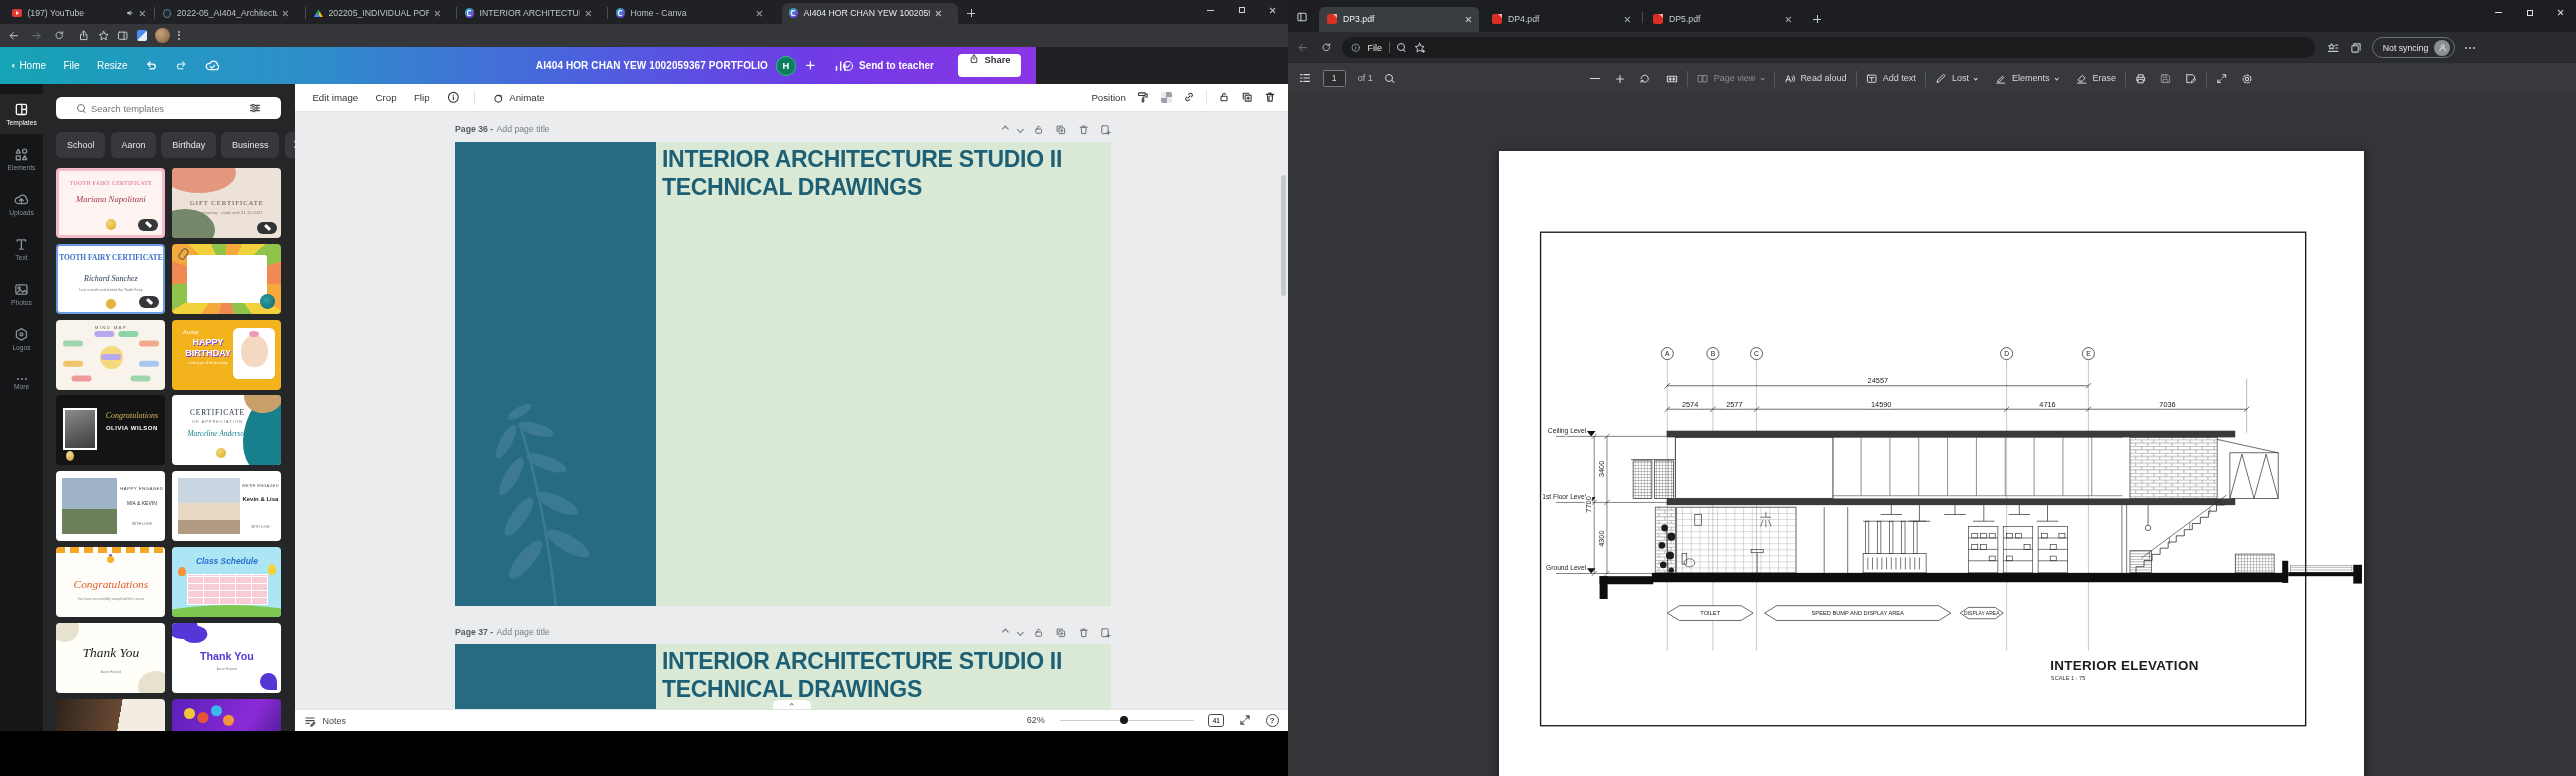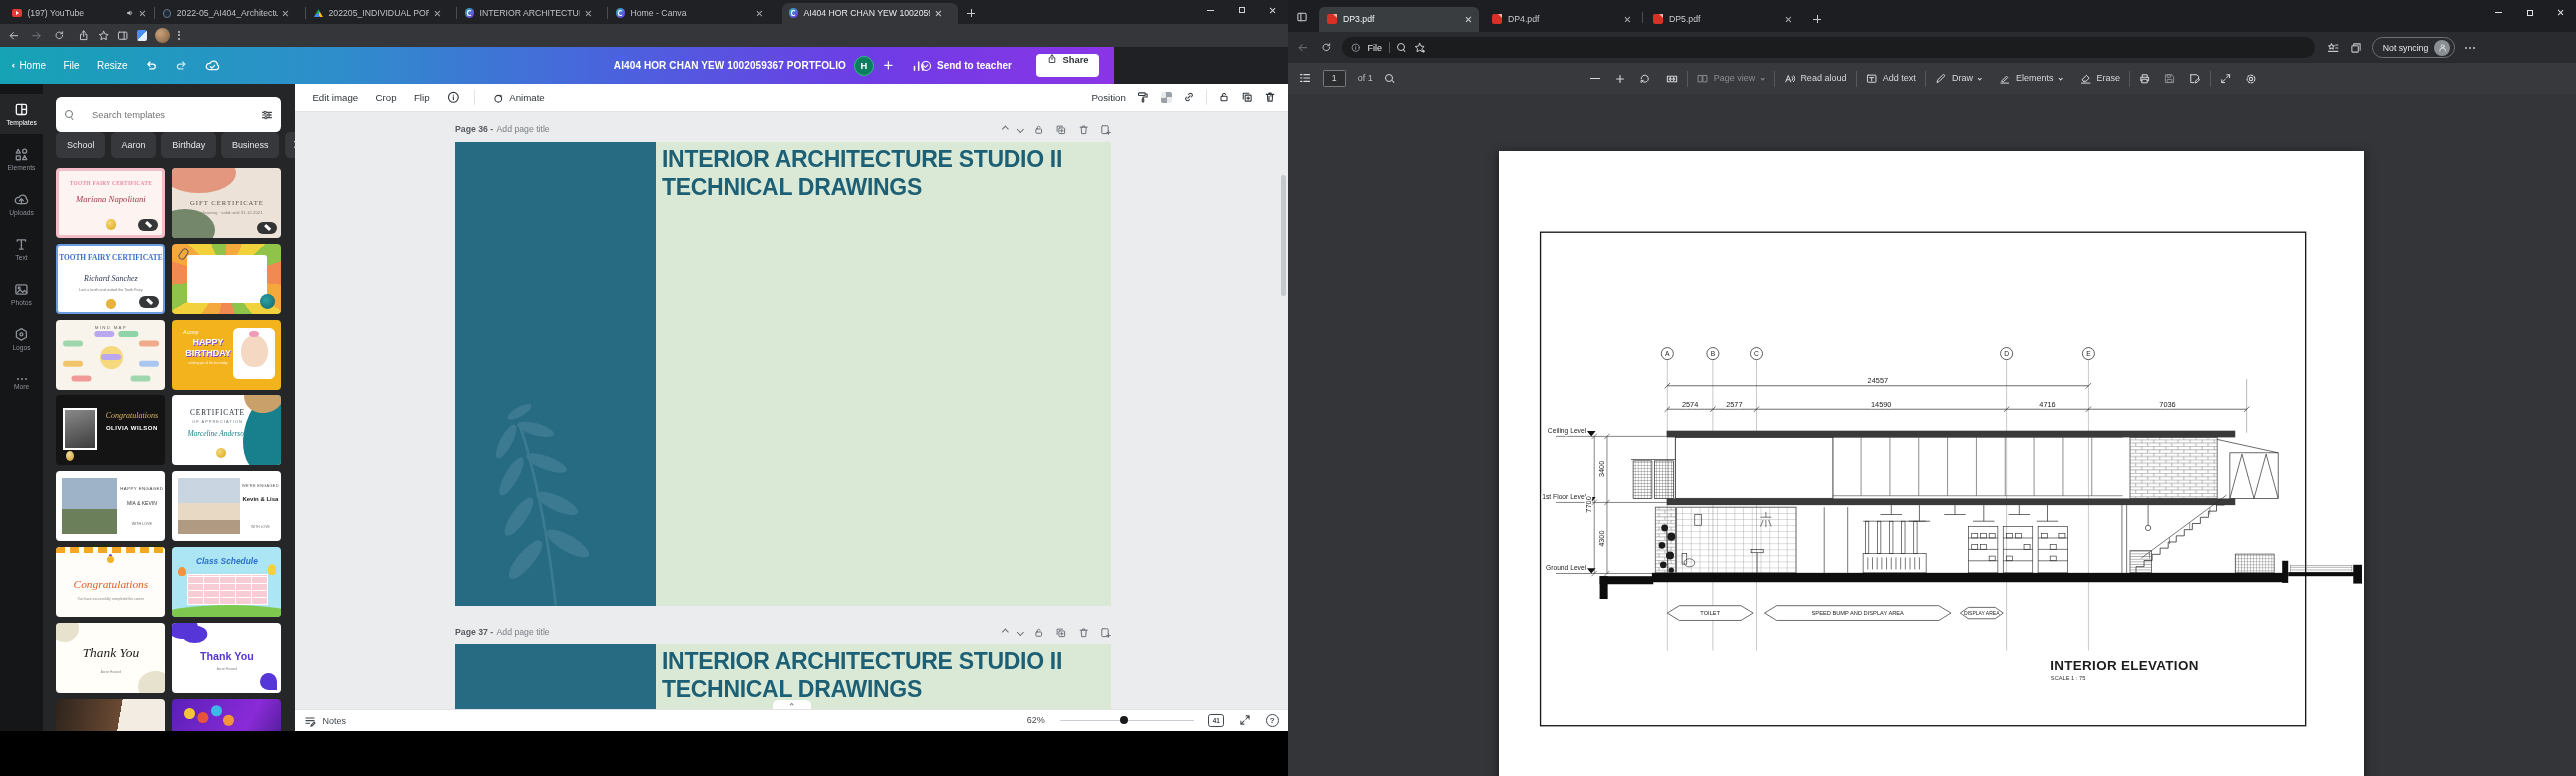--- a/index.html
+++ b/index.html
@@ -31,36 +31,36 @@
   .navic{width:19px;height:19px;display:flex;align-items:center;justify-content:center;color:#c3c7cc;margin-left:4px}
   .navic.dim{color:#72767c}
   .omni{height:19px;flex:1;max-width:1060px;margin-left:5.4px;background:#202124;border-radius:9.4px;display:flex;align-items:center;padding:0 9.4px;gap:5.4px;color:#e8eaed;font-size:8.7px}
   .addr-right{display:flex;align-items:center;gap:8px;margin-left:9.4px;color:#c3c7cc}
   .avatar-photo{width:14.8px;height:14.8px;border-radius:50%;background:radial-gradient(circle at 35% 35%,#caa27a,#7a5c3e)}
   .ext-colored{width:10.7px;height:10.7px;border-radius:2px;background:linear-gradient(135deg,#4c8df5 50%,#e8eef9 50%)}
   .dots-v{display:inline-flex;flex-direction:column;gap:1.7px}
   .dots-v i{width:2px;height:2px;border-radius:50%;background:currentColor}
 
   
-  .cv-head{position:absolute;left:0;top:47px;width:1114px;height:37px;background:linear-gradient(90deg,#16a3b5 0%,#2e8ecb 30%,#4a63dd 55%,#6e3ce5 78%,#8a35e6 100%);display:flex;align-items:center;color:#fff;font-size:10px}
+  .cv-head{position:absolute;left:0;top:47px;width:1036px;height:37px;background:linear-gradient(90deg,#16a3b5 0%,#2e8ecb 30%,#4a63dd 55%,#6e3ce5 78%,#8a35e6 100%);display:flex;align-items:center;color:#fff;font-size:10px}
   .cvh-item{display:flex;align-items:center;gap:4px;margin-left:17.4px;font-weight:500}
   .cvh-title{position:absolute;right:268px;font-weight:600;font-size:10px;letter-spacing:0.1px}
   .avatar-h{position:absolute;right:240px;width:20px;height:20px;border-radius:50%;background:#0c7d5e;border:1.3px solid #2cc07e;color:#fff;font-weight:700;font-size:9.4px;display:flex;align-items:center;justify-content:center}
   .cvh-plus{position:absolute;right:220px;color:#fff}
   .cvh-chart{position:absolute;right:189px}
   .sendteach{position:absolute;right:102px;display:flex;align-items:center;gap:4.7px;font-weight:600}
   .sharebtn{position:absolute;right:14.8px;height:23px;padding:0 10.7px;background:#fff;border-radius:4px;color:#2b3137;font-weight:700;font-size:9.4px;display:flex;gap:5.4px}
 
   
   .cv-body{position:absolute;left:0;top:84px;width:1288px;height:647px}
   .rail{position:absolute;left:0;top:0;width:43px;height:647px;background:#141618}
   .rail-item{position:absolute;left:0;width:43px;height:40px;display:flex;flex-direction:column;align-items:center;justify-content:center;gap:2.7px;color:#8b9096;font-size:6.7px}
   .rail-item.active{background:#252627;color:#fff}
   .panel{position:absolute;left:43px;top:0;width:252px;height:647px;background:#252627;overflow:hidden}
-  .searchbox{position:absolute;left:13.4px;top:13.4px;width:225px;height:35px;background:#fff;border-radius:5.4px;display:flex;align-items:center;padding:0 8px;gap:17px;color:#6e7378}
+  .searchbox{position:absolute;left:13.4px;top:13.4px;width:225px;height:22px;background:#fff;border-radius:5.4px;display:flex;align-items:center;padding:0 20px;gap:4px;color:#6e7378}
   .searchbox input{border:0;outline:0;flex:1;font-size:9.4px;color:#333;background:transparent;font-family:inherit}
   .pills{position:absolute;left:13.4px;top:48px;display:flex;gap:5.4px}
   .pill{height:25.5px;padding:0 10.7px;background:#37383b;border-radius:5.4px;color:#e4e6e8;font-size:9px;display:flex;align-items:center}
   .pill.chev-pill{width:20px;padding:0;justify-content:center;color:#cfd2d5}
   .grid{position:absolute;left:13.4px;top:84px;width:225px}
   .thumb{position:absolute;width:109px;height:70px;border-radius:4px;overflow:hidden;background:#fff}
   .edu{position:absolute;right:4px;bottom:4px;width:20px;height:12px;background:rgba(18,20,23,.85);border-radius:6px;display:flex;align-items:center;justify-content:center;z-index:5}
   .edu::before{content:"";width:7.4px;height:7.4px;background:#fff;transform:rotate(45deg) scaleY(.45);border-radius:0.7px}
   .tx{position:absolute;width:100%;text-align:center;line-height:1.25}
   .panel-handle{position:absolute;left:295px;top:305px;width:9.4px;height:60px;background:#252627;border-radius:0 5.4px 5.4px 0;display:flex;align-items:center;justify-content:center;color:#9aa0a5}
@@ -827,21 +827,21 @@
           <rect x="2" y="3" width="12" height="10" rx="1"></rect>
           <path d="M5 6.5h6M8 6.5V11"></path>
         </svg>
       <span>Add text</span>
     </span>
     <span class="pb-sep"></span>
     <span class="pb-btn">
       <svg class="ic" width="11.4" height="11.4" viewBox="0 0 16 16">
           <path d="M3 13l.8-3.2 7.3-7.3a1.5 1.5 0 0 1 2.1 2.1l-7.3 7.3z"></path>
         </svg>
-      <span>Draw</span>
+      <span>Lost</span>
       <span class="chev d sm"></span>
     </span>
     <span class="pb-btn" style="margin-left:17.4px">
       <svg class="ic" width="11.4" height="11.4" viewBox="0 0 16 16">
           <path d="M4.5 10.5L10.5 4.5l1.8 1.8-6 6H4.5zM2.5 14.2h11"></path>
         </svg>
       <span>Elements</span>
       <span class="chev d sm"></span>
     </span>
     <span class="pb-btn" style="margin-left:17.4px">

